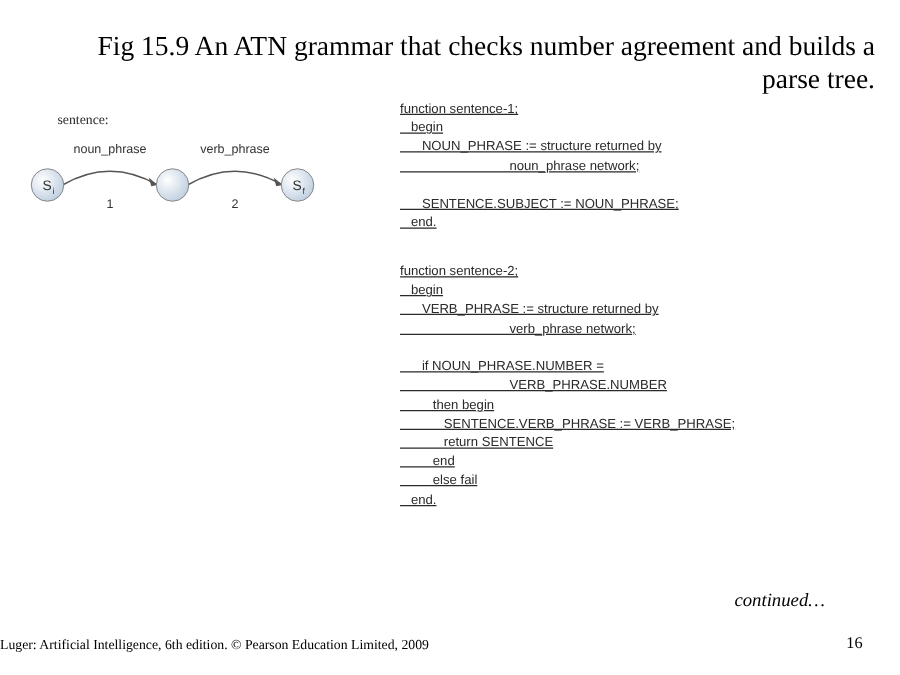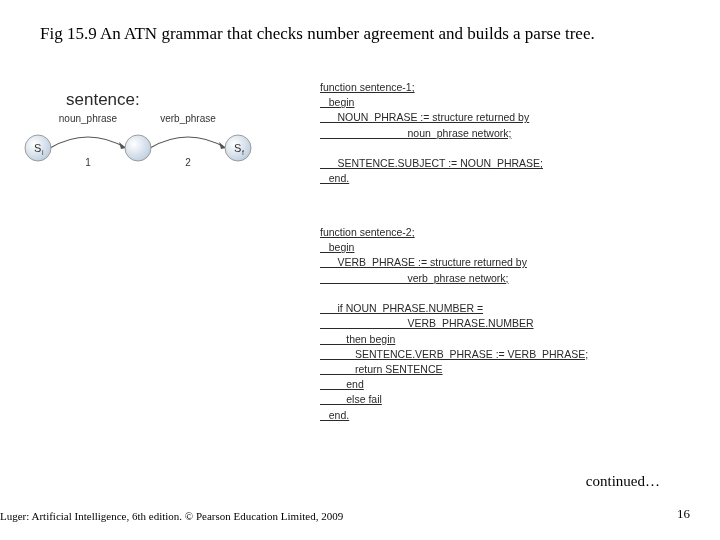--- a/index.html
+++ b/index.html
@@ -10,49 +10,51 @@
     font-family: "Times New Roman", serif;
     background: #fff;
     color: #000;
     position: relative;
   }
   .title {
     position: absolute;
     top: 24px;
     left: 40px;
     right: 20px;
-    font-size: 17px;
+    font-size: 22px;
     font-family: "Times New Roman", serif;
+    text-align: right;
   }
   .diagram {
     position: absolute;
     top: 108px;
     left: 20px;
   }
   .code-block {
     position: absolute;
     font-family: Arial, Helvetica, sans-serif;
     font-size: 10.5px;
     line-height: 1.45;
     white-space: pre;
     color: #2a2a2a;
     text-decoration: underline;
   }
   .sentence-label {
     position: absolute;
     top: 90px;
-    left: 66px;
-    font-family: Liberation Sans, sans-serif;
-    font-size: 17px;
+    left: 46px;
+    font-family: Liberation Serif, serif;
+    font-size: 11px;
     color: #2a2a2a;
   }
   .continued {
     position: absolute;
     bottom: 50px;
     right: 60px;
+    font-style: italic;
     font-size: 15px;
     font-family: "Times New Roman", serif;
     text-align: center;
   }
   .footer {
     position: absolute;
     bottom: 18px;
     width: 100%;
     text-align: left;
     font-size: 11px;
@@ -104,21 +106,21 @@
 </svg>
 
 <div class="code-block" style="top:80px; left:320px;">function sentence-1;
    begin
       NOUN_PHRASE := structure returned by
                               noun_phrase network;
 
       SENTENCE.SUBJECT := NOUN_PHRASE;
    end.</div>
 
-<div class="code-block" style="top:225px; left:320px;">function sentence-2;
+<div class="code-block" style="top:210px; left:320px;">function sentence-2;
    begin
       VERB_PHRASE := structure returned by
                               verb_phrase network;
 
       if NOUN_PHRASE.NUMBER =
                               VERB_PHRASE.NUMBER
          then begin
             SENTENCE.VERB_PHRASE := VERB_PHRASE;
             return SENTENCE
          end

